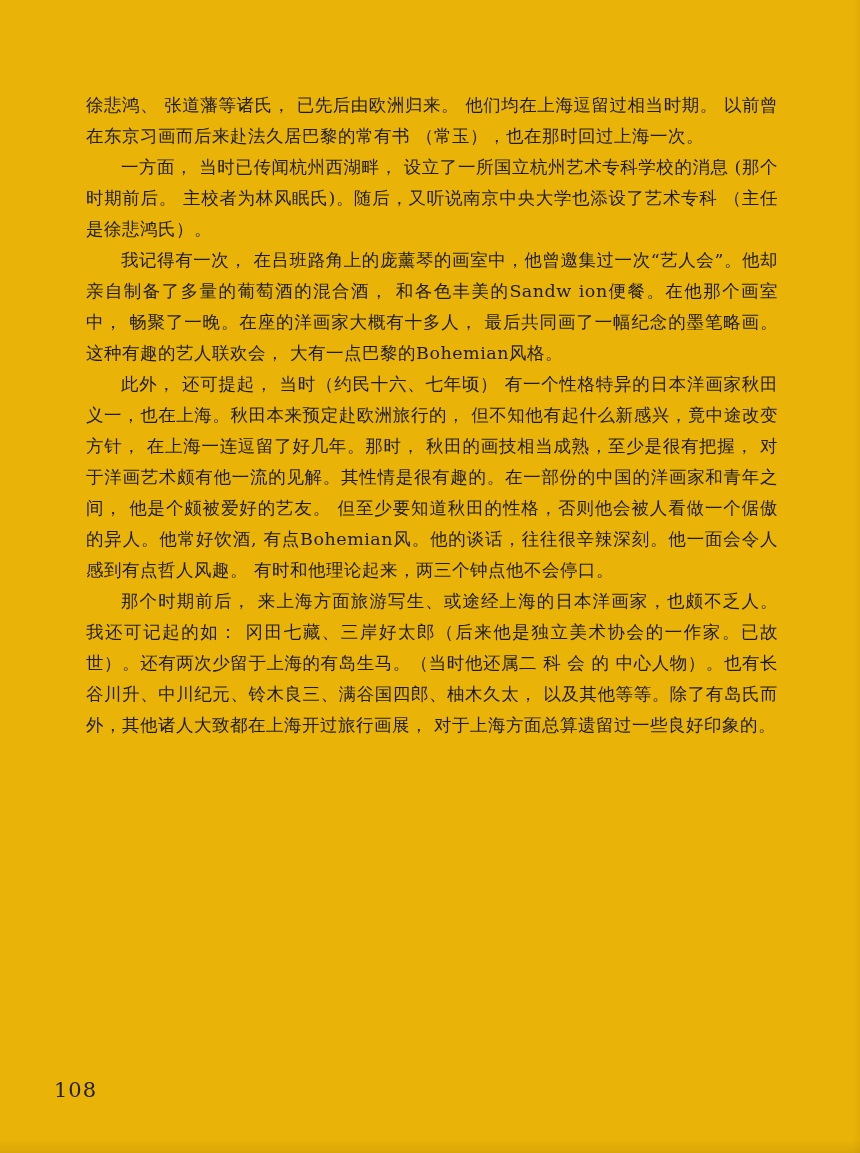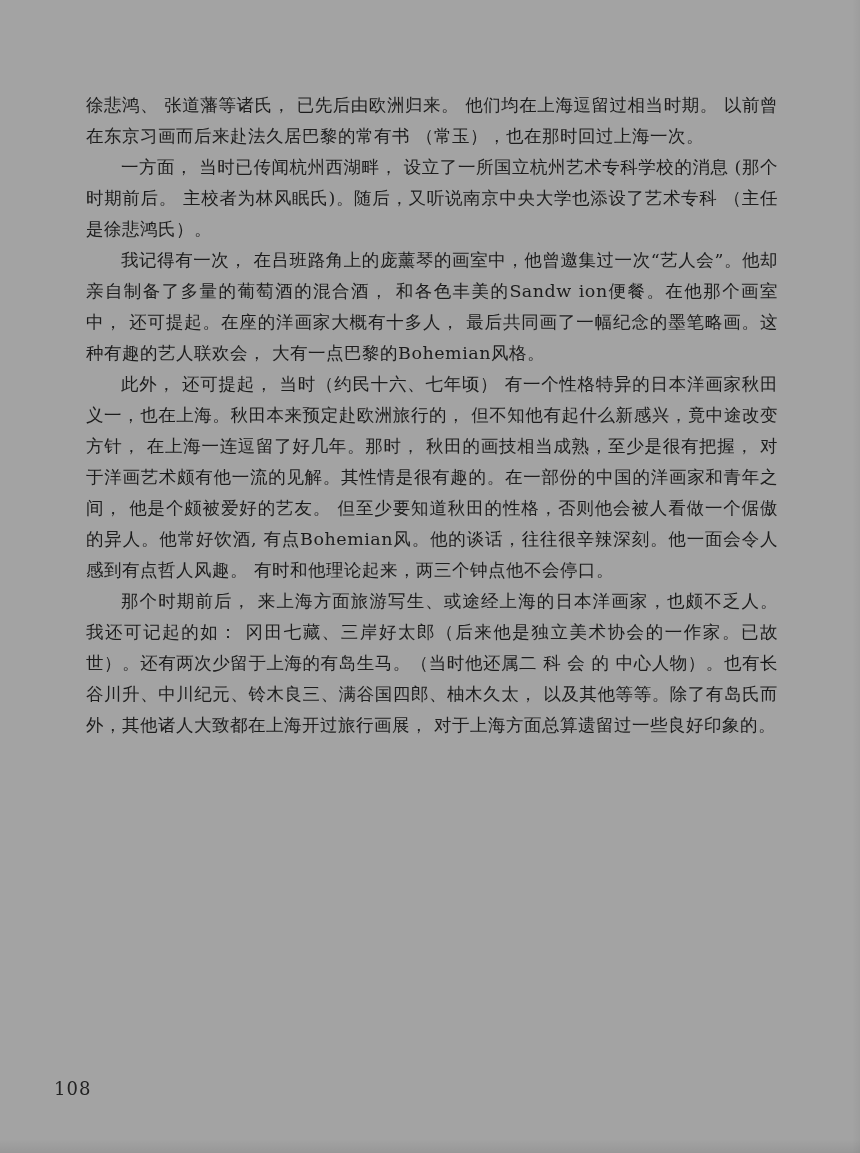--- a/index.html
+++ b/index.html
@@ -4,21 +4,21 @@
 <style>
   html, body {
     margin: 0;
     padding: 0;
     background: #ffffff;
   }
   .page {
     position: relative;
     width: 860px;
     height: 1153px;
-    background: #a3a3a3;
+    background: #eab308;
     overflow: hidden;
     font-family: "DejaVu Serif", "Liberation Serif", serif;
   }
   
   .scan-edge-bottom {
     position: absolute;
     left: 0; right: 0; bottom: 0;
     height: 14px;
     background: linear-gradient(to bottom, rgba(0,0,0,0), rgba(0,0,0,0.07));
   }
@@ -44,34 +44,34 @@
     padding: 0;
     text-indent: 2em;
   }
   .text-block p.continuation {
     text-indent: 0;
   }
   .page-number {
     position: absolute;
     left: 54px;
     top: 1078px;
-    font-size: 18px;
+    font-size: 21px;
     color: #222;
     letter-spacing: 1px;
   }
 </style>
 </head>
 <body>
 
 <div class="page">
 
   <div class="text-block">
     <p class="continuation">徐悲鸿、 张道藩等诸氏， 已先后由欧洲归来。 他们均在上海逗留过相当时期。 以前曾在东京习画而后来赴法久居巴黎的常有书 （常玉），也在那时回过上海一次。</p>
     <p>一方面， 当时已传闻杭州西湖畔， 设立了一所国立杭州艺术专科学校的消息 (那个时期前后。 主校者为林风眠氏)。随后，又听说南京中央大学也添设了艺术专科 （主任是徐悲鸿氏）。</p>
-    <p>我记得有一次， 在吕班路角上的庞薰琴的画室中，他曾邀集过一次“艺人会”。他却亲自制备了多量的葡萄酒的混合酒， 和各色丰美的Sandw ion便餐。在他那个画室中， 还可提起。在座的洋画家大概有十多人， 最后共同画了一幅纪念的墨笔略画。这种有趣的艺人联欢会， 大有一点巴黎的Bohemian风格。</p>
+    <p>我记得有一次， 在吕班路角上的庞薰琴的画室中，他曾邀集过一次“艺人会”。他却亲自制备了多量的葡萄酒的混合酒， 和各色丰美的Sandw ion便餐。在他那个画室中， 畅聚了一晚。在座的洋画家大概有十多人， 最后共同画了一幅纪念的墨笔略画。这种有趣的艺人联欢会， 大有一点巴黎的Bohemian风格。</p>
     <p>此外， 还可提起， 当时（约民十六、七年顷） 有一个性格特异的日本洋画家秋田义一，也在上海。秋田本来预定赴欧洲旅行的， 但不知他有起什么新感兴，竟中途改变方针， 在上海一连逗留了好几年。那时， 秋田的画技相当成熟，至少是很有把握， 对于洋画艺术颇有他一流的见解。其性情是很有趣的。在一部份的中国的洋画家和青年之间， 他是个颇被爱好的艺友。 但至少要知道秋田的性格，否则他会被人看做一个倨傲的异人。他常好饮酒, 有点Bohemian风。他的谈话，往往很辛辣深刻。他一面会令人感到有点哲人风趣。 有时和他理论起来，两三个钟点他不会停口。</p>
     <p>那个时期前后， 来上海方面旅游写生、或途经上海的日本洋画家，也颇不乏人。 我还可记起的如： 冈田七藏、三岸好太郎（后来他是独立美术协会的一作家。已故世）。还有两次少留于上海的有岛生马。（当时他还属二 科 会 的 中心人物）。也有长谷川升、中川纪元、铃木良三、满谷国四郎、柚木久太， 以及其他等等。除了有岛氏而外，其他诸人大致都在上海开过旅行画展， 对于上海方面总算遗留过一些良好印象的。</p>
   </div>
 
   <div class="page-number">108</div>
 
   <div class="scan-edge-right"></div>
   <div class="scan-edge-bottom"></div>
 
 </div>

